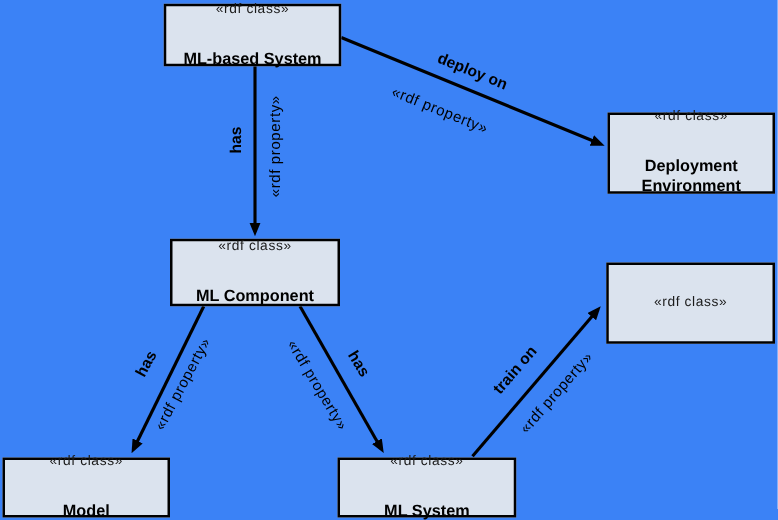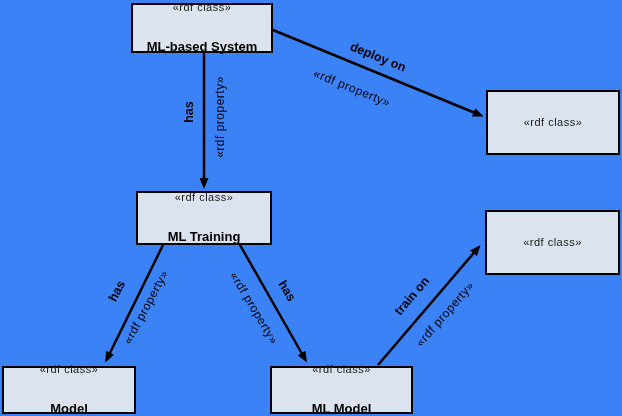--- a/index.html
+++ b/index.html
@@ -77,39 +77,40 @@
     <line x1="378" y1="365" x2="478" y2="248" stroke="#000000" stroke-width="2.5" marker-end="url(#arrowhead)"></line>
   </svg>
 
   <div class="node node-system">
     <div class="stereo">«rdf class»</div>
     <div class="title">ML-based System</div>
   </div>
 
   <div class="node node-deployment">
     <div class="stereo">«rdf class»</div>
+    <div class="title">Deployment Environment</div>
   </div>
 
   <div class="node node-component">
     <div class="stereo">«rdf class»</div>
-    <div class="title">ML Training</div>
+    <div class="title">ML Component</div>
   </div>
 
   <div class="node node-training">
     <div class="stereo">«rdf class»</div>
   </div>
 
   <div class="node node-data">
     <div class="stereo">«rdf class»</div>
     <div class="title">Model</div>
   </div>
 
   <div class="node node-mlmodel">
     <div class="stereo">«rdf class»</div>
-    <div class="title">ML Model</div>
+    <div class="title">ML System</div>
   </div>
 
   <div class="edge-label  lbl-a-name">has</div>
   <div class="edge-stereo lbl-a-ster">«rdf property»</div>
 
   <div class="edge-label  lbl-b-name">deploy on</div>
   <div class="edge-stereo lbl-b-ster">«rdf property»</div>
 
   <div class="edge-label  lbl-c-name">has</div>
   <div class="edge-stereo lbl-c-ster">«rdf property»</div>

